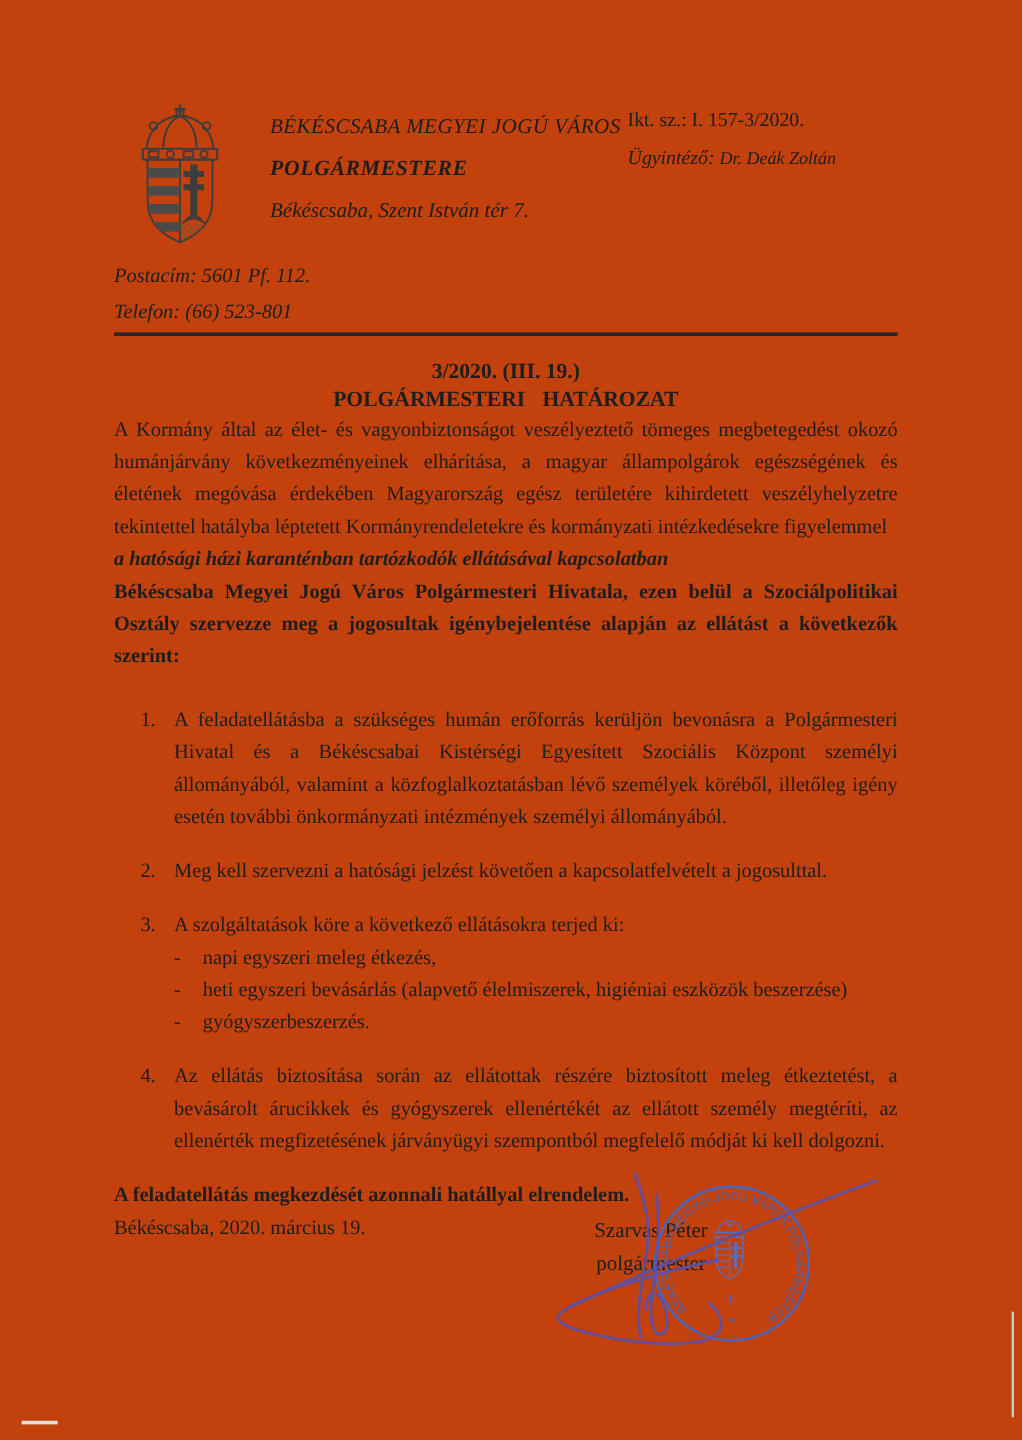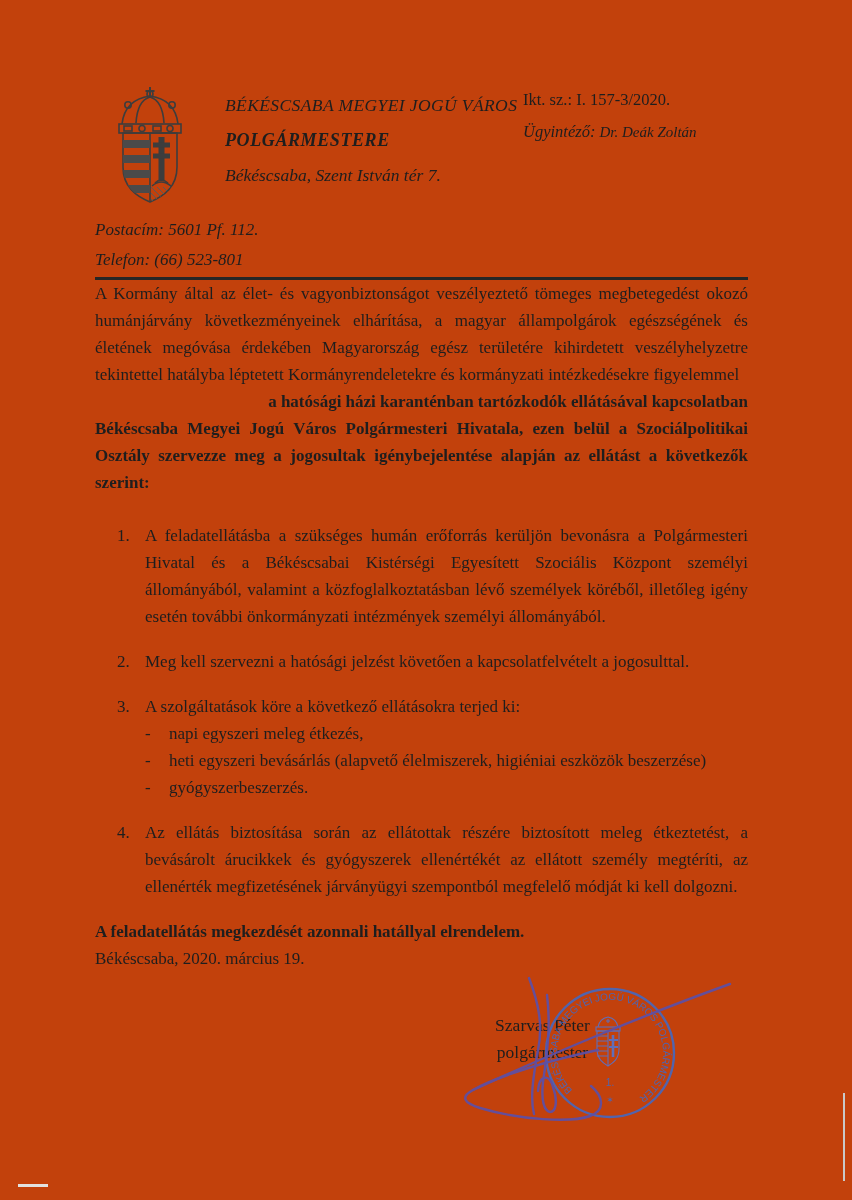--- a/index.html
+++ b/index.html
@@ -32,21 +32,21 @@
   .contact-left,.contact-right{margin:0;}
   .contact-right{text-align:right;}
   .rule{border:none;height:3px;background:#262626;margin:2px 0 0 0;}
 
   
   .decision-head{text-align:center;font-weight:bold;font-size:18px;line-height:23px;margin-top:18px;}
   .decision-title{word-spacing:.55em;}
   p.body{font-size:17px;line-height:27px;margin:0;}
   .justified{text-align:justify;}
   .preamble{margin-top:26px;}
-  .subject{font-weight:bold;text-align:right;margin-top:26px;}
+  .subject{font-weight:bold;text-align:left;margin-top:26px;font-style:italic;}
   .intro{margin-top:28px;}
   .directive{font-weight:bold;margin-top:26px;}
 
   .items{margin:26px 0 0 0;padding:0;list-style:none;}
   .item{display:flex;margin:0 0 18px 0;}
   .item-num{flex:0 0 28px;margin-left:22px;font-size:17px;line-height:27px;}
   .item-text{flex:1;font-size:17px;line-height:27px;text-align:justify;}
   .subitems{margin:1px 0 0 0;padding:0;list-style:none;}
   .subitem{display:flex;}
   .sub-dash{flex:0 0 24px;font-size:17px;line-height:27px;}
@@ -132,20 +132,24 @@
     </header>
 
     <div class="contact">
       <p class="contact-left">
         <span>Postacím: 5601 Pf. 112.</span><br>
         <span>Telefon: (66) 523-801</span>
       </p>
     </div>
     <hr class="rule">
 
+    <div class="decision-head">
+      <div>3/2020. (III. 19.)</div>
+      <div class="decision-title">POLGÁRMESTERI HATÁROZAT</div>
+    </div>
 
     <p class="body justified preamble">A Kormány által az élet- és vagyonbiztonságot veszélyeztető tömeges megbetegedést okozó humánjárvány következményeinek elhárítása, a magyar állampolgárok egészségének és életének megóvása érdekében Magyarország egész területére kihirdetett veszélyhelyzetre tekintettel hatályba léptetett Kormányrendeletekre és kormányzati intézkedésekre figyelemmel</p>
 
     <p class="body subject">a hatósági házi karanténban tartózkodók ellátásával kapcsolatban</p>
 
 
     <p class="body justified directive">Békéscsaba Megyei Jogú Város Polgármesteri Hivatala, ezen belül a Szociálpolitikai Osztály szervezze meg a jogosultak igénybejelentése alapján az ellátást a következők szerint:</p>
 
     <ol class="items">
       <li class="item">

